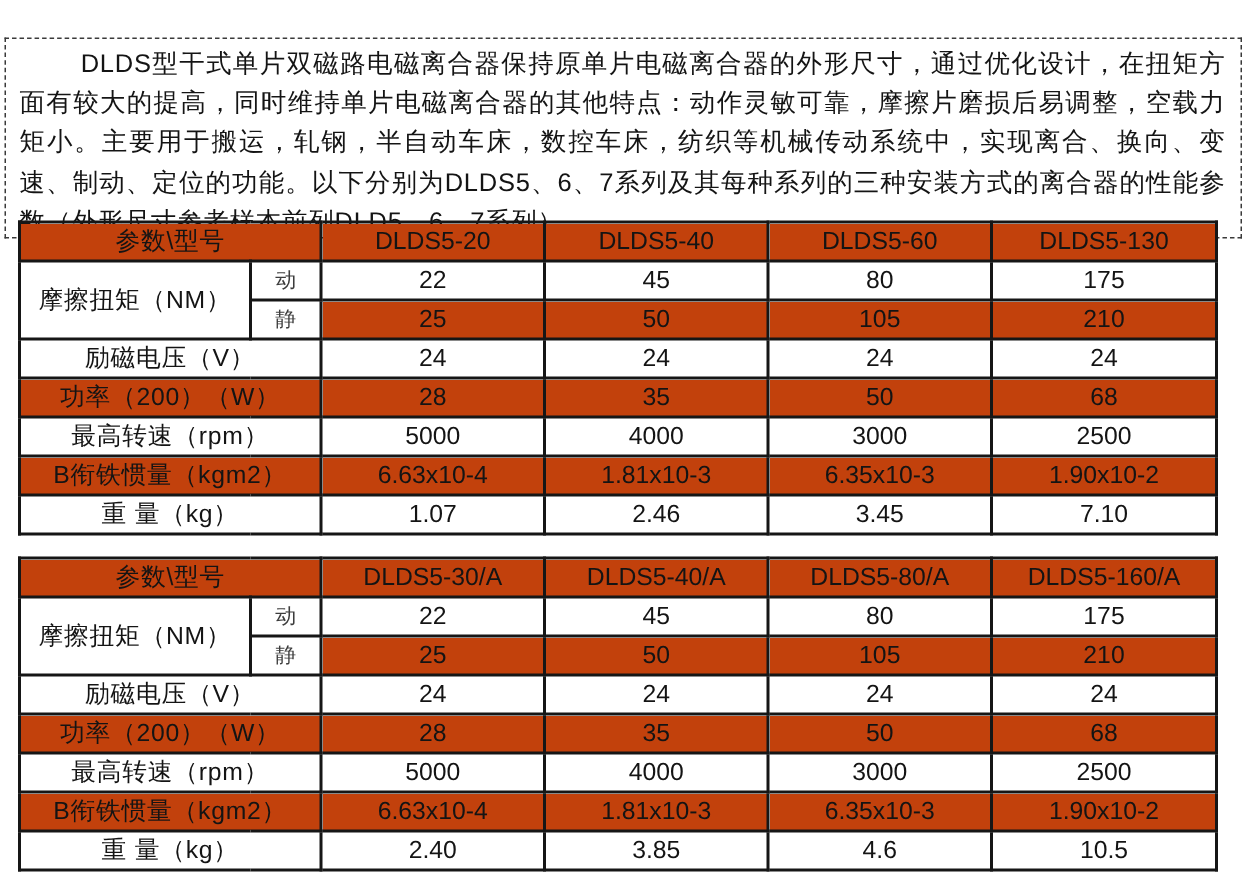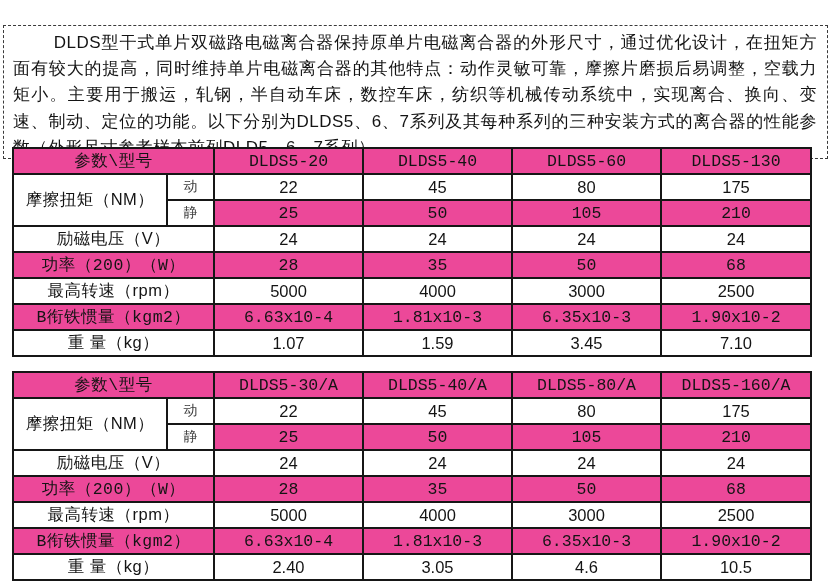--- a/index.html
+++ b/index.html
@@ -41,21 +41,21 @@
     border: 2px solid #161616;
     height: 24px;
     padding: 0 2px;
     text-align: center;
     vertical-align: middle;
     font-size: 16.5px;
     white-space: nowrap;
     overflow: hidden;
     background: #ffffff;
   }
-  .spec-table td.blue { background: #ec4899; font-family: Liberation Mono, monospace; }
+  .spec-table td.blue { background: #c2410c; }
   .spec-table td.sub { font-size: 14px; color: #3c3c3c; }
   .spec-table td.lbl { letter-spacing: 0.5px; }
 </style>
 </head>
 <body>
 
 <div>
 
   <div class="intro-box">
     <p>DLDS型干式单片双磁路电磁离合器保持原单片电磁离合器的外形尺寸，通过优化设计，在扭矩方面有较大的提高，同时维持单片电磁离合器的其他特点：动作灵敏可靠，摩擦片磨损后易调整，空载力矩小。主要用于搬运，轧钢，半自动车床，数控车床，纺织等机械传动系统中，实现离合、换向、变速、制动、定位的功能。以下分别为DLDS5、6、7系列及其每种系列的三种安装方式的离合器的性能参数（外形尺寸参考样本前列DLD5、6、7系列）</p>
@@ -117,21 +117,21 @@
     <tr>
       <td colspan="2" class="blue lbl">B衔铁惯量（kgm2）</td>
       <td class="blue">6.63x10-4</td>
       <td class="blue">1.81x10-3</td>
       <td class="blue">6.35x10-3</td>
       <td class="blue">1.90x10-2</td>
     </tr>
     <tr>
       <td colspan="2" class="lbl">重 量（kg）</td>
       <td>1.07</td>
-      <td>1.59</td>
+      <td>2.46</td>
       <td>3.45</td>
       <td>7.10</td>
     </tr>
   </tbody>
     </table>
 
   <table class="spec-table t2">
     <colgroup>
       <col style="width:154px">
         <col style="width:47px">
@@ -187,20 +187,20 @@
     <tr>
       <td colspan="2" class="blue lbl">B衔铁惯量（kgm2）</td>
       <td class="blue">6.63x10-4</td>
       <td class="blue">1.81x10-3</td>
       <td class="blue">6.35x10-3</td>
       <td class="blue">1.90x10-2</td>
     </tr>
     <tr>
       <td colspan="2" class="lbl">重 量（kg）</td>
       <td>2.40</td>
-      <td>3.05</td>
+      <td>3.85</td>
       <td>4.6</td>
       <td>10.5</td>
     </tr>
   </tbody>
     </table>
 
 </div>
 
 </body></html>

